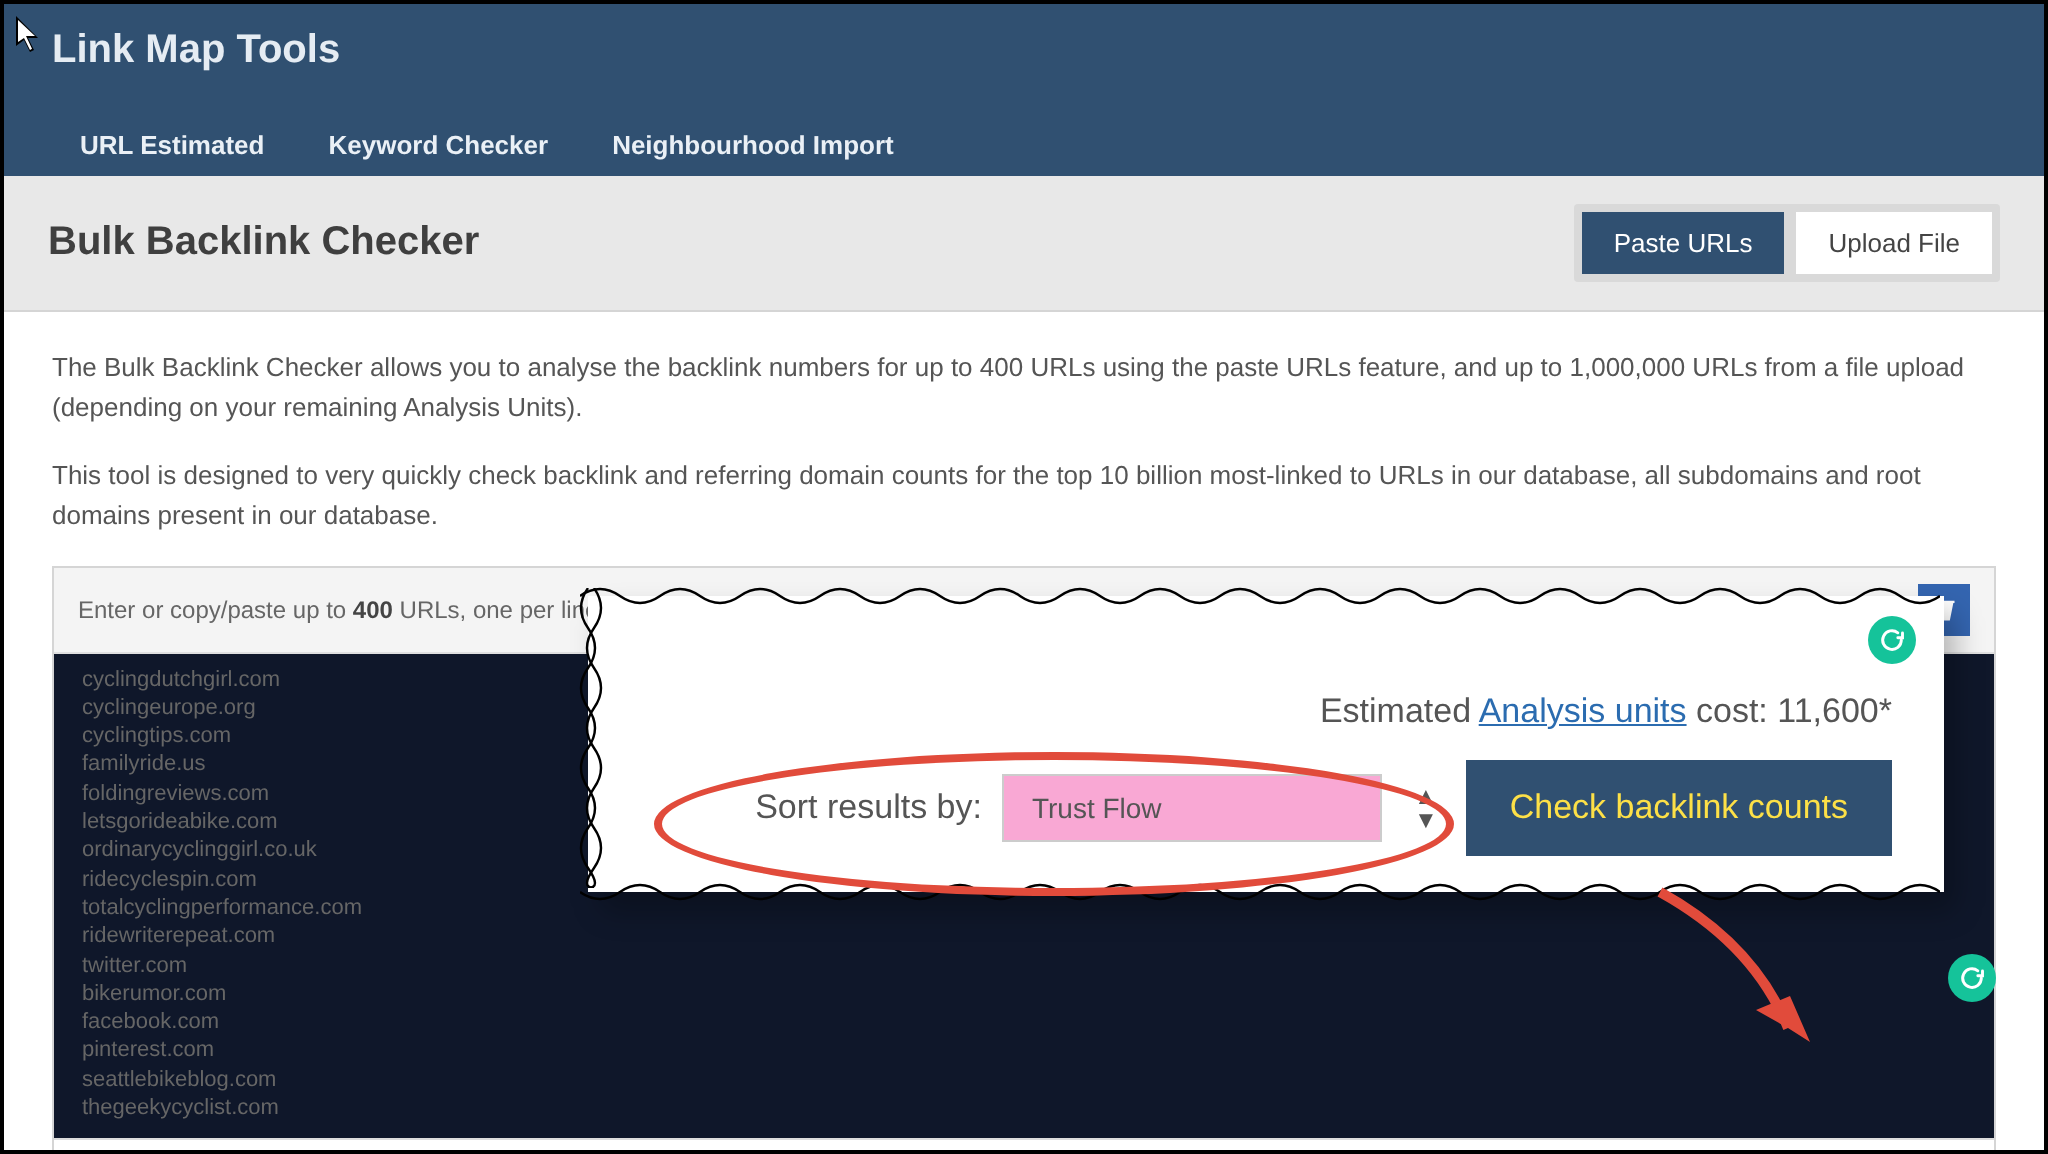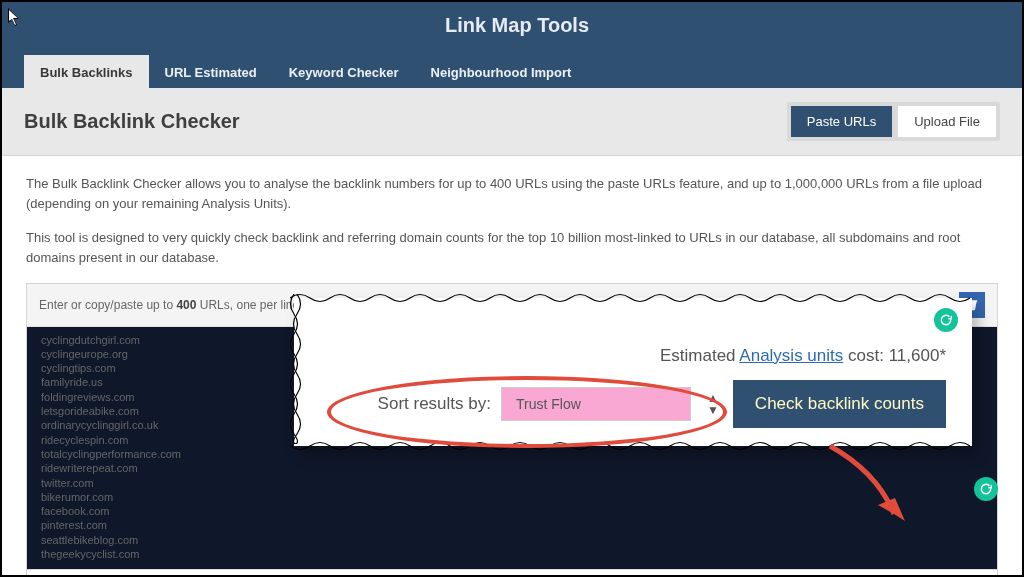--- a/index.html
+++ b/index.html
@@ -30,21 +30,20 @@
     background: #305071;
     color: #fff;
     padding: 12px 14px 0 14px;
   }
   .header-title {
     font-size: 20px;
     font-weight: 700;
     color: #e5ecf3;
     margin-left: 10px;
     margin-bottom: 18px;
-    text-align: center;
   }
   .tabs {
     display: flex;
     gap: 0;
     margin-left: 8px;
   }
   .tab {
     padding: 10px 16px 8px;
     font-size: 13px;
     font-weight: 700;
@@ -235,21 +234,21 @@
     background:#f9a8d4;
     padding:8px 14px;
     font-size:14px;
     color:#555;
     display:flex; align-items:center; gap:26px;
     min-width:190px;
     justify-content:space-between;
   }
   .call-btn {
     background:#305071;
-    color:#fef9c3;
+    color:#fde047;
     padding:14px 22px;
     font-size:17px;
     border:none;
   }
 
   
   .red-ellipse {
     position:absolute;
     left:325px;
     top:374px;
@@ -289,21 +288,20 @@
 <div class="viewport">
 
   <svg class="cursor-arrow" width="16" height="20" viewBox="0 0 16 20">
     <path d="M0 0 L0 15 L4 12 L7 18 L9 17 L6 11 L11 11 Z" fill="#000"></path>
     <path d="M1 2 L1 13 L4 11 L7 17 L8 16.4 L5 10 L9.5 10 Z" fill="#fff"></path>
   </svg>
 
   <div class="header">
     <div class="header-title">Link Map Tools</div>
     <div class="tabs">
-      <div class="tab active">Bulk Backlinks</div>
       <div class="tab">URL Estimated</div>
       <div class="tab">Keyword Checker</div>
       <div class="tab">Neighbourhood Import</div>
     </div>
   </div>
 
   <div class="subbar">
     <h2>Bulk Backlink Checker</h2>
     <div class="sub-btns">
       <button class="btn-dark">Paste URLs</button>

